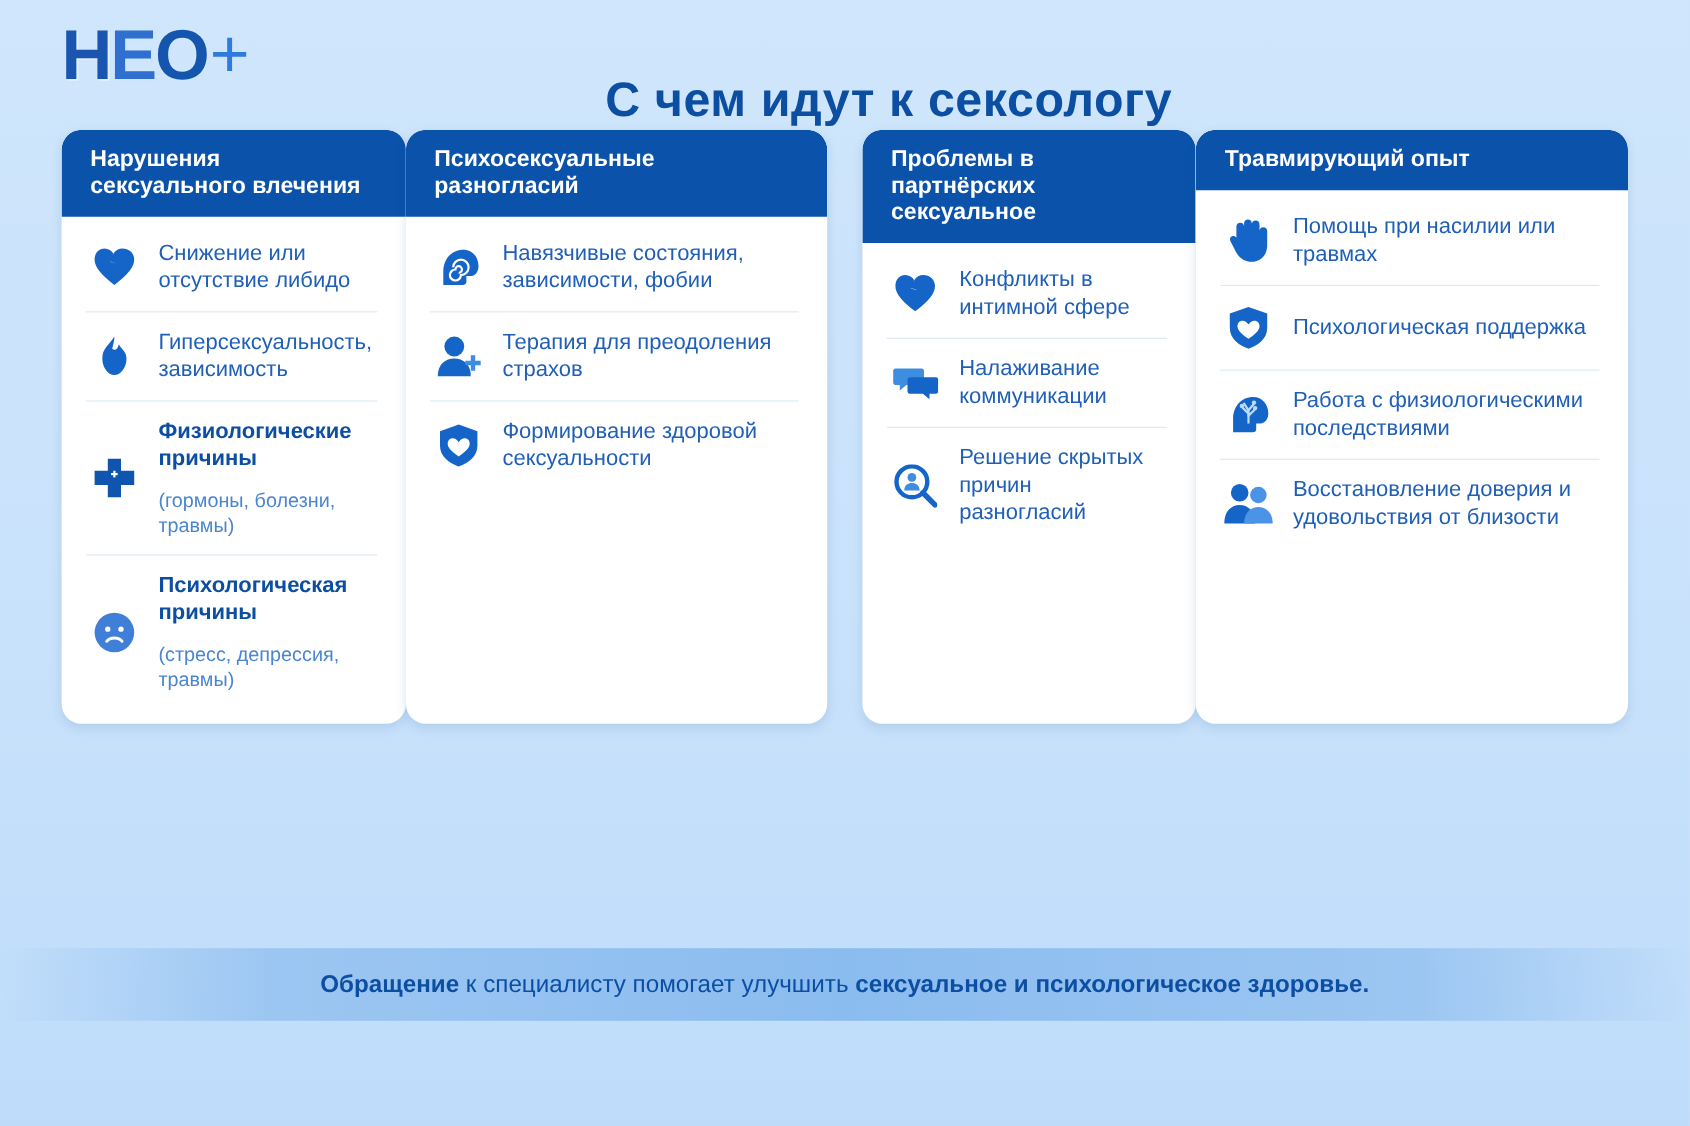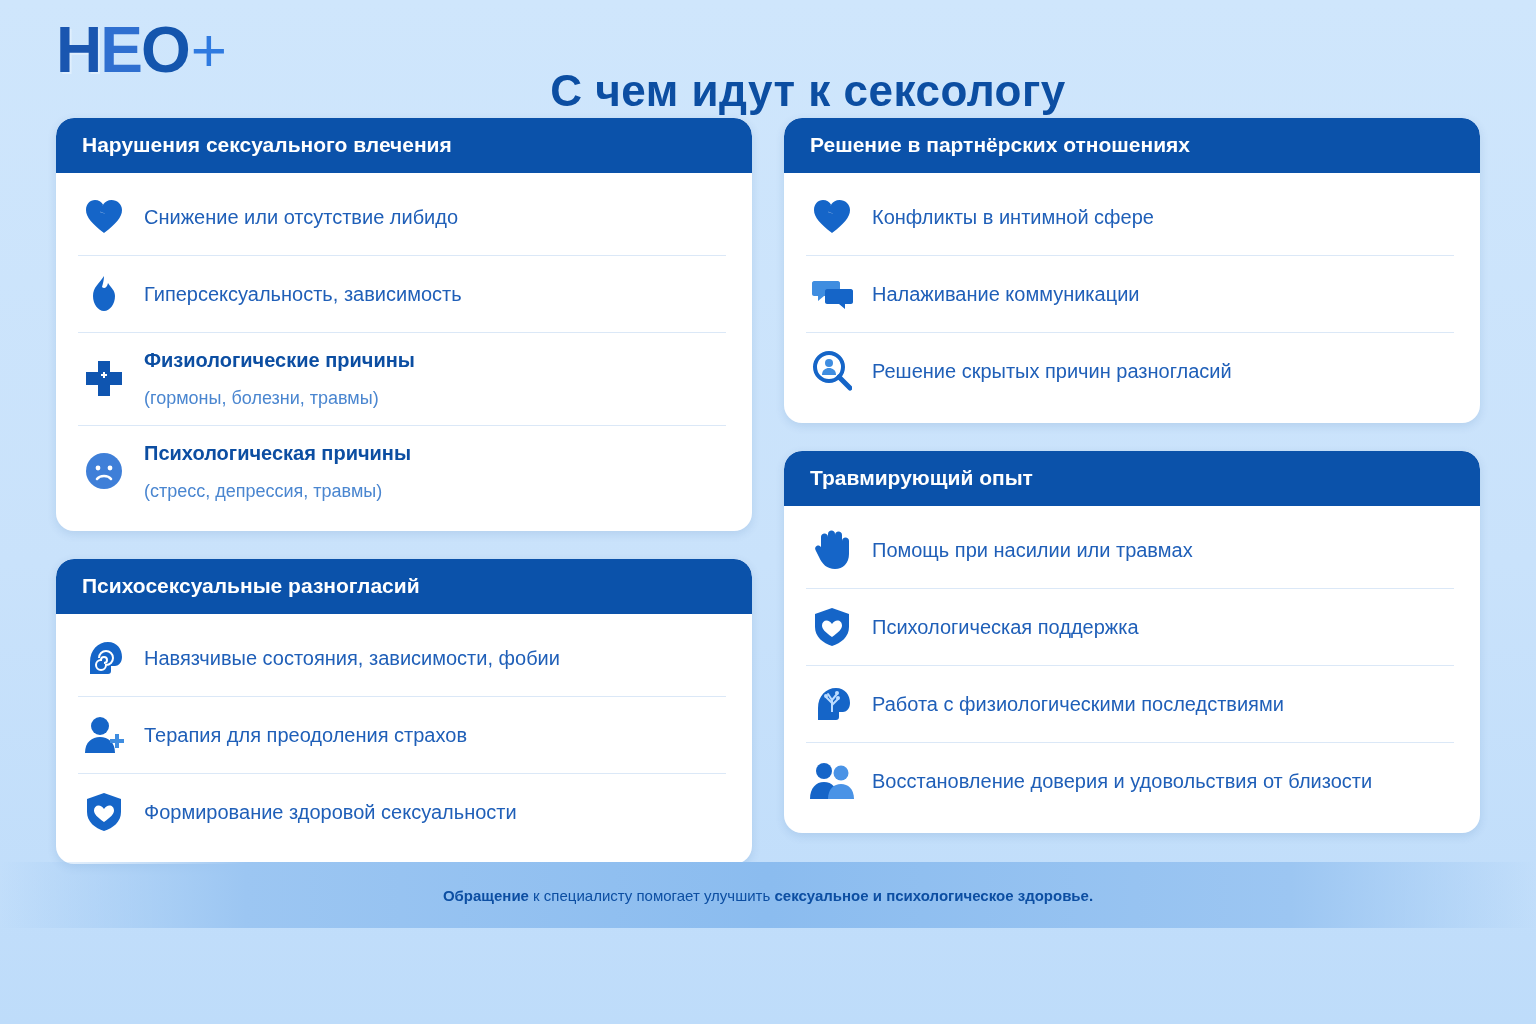--- a/index.html
+++ b/index.html
@@ -57,21 +57,21 @@
   
   .columns {
     position: absolute;
     top: 118px;
     left: 0;
     right: 0;
     display: flex;
     gap: 32px;
     padding: 0 56px;
   }
-  .col { width: 50%; display: flex; flex-direction: column; gap: 28px; }
+  .col { width: 50%; display: flex; flex-direction: row; }
 
   .card {
     background: #ffffff;
     border-radius: 18px;
     box-shadow: 0 3px 10px rgba(20,70,140,.12);
     overflow: hidden;
   }
   .card-head {
     background: #0b52aa;
     color: #ffffff;
@@ -111,21 +111,21 @@
     position: absolute;
     left: 0; right: 0;
     bottom: 96px;
     height: 66px;
     display: flex;
     align-items: center;
     justify-content: center;
     background: linear-gradient(90deg, rgba(190,220,250,0) 0%, #9cc6f2 16%, #8bbcef 50%, #9cc6f2 84%, rgba(190,220,250,0) 100%);
   }
   .footer-text {
-    font-size: 15px;
+    font-size: 22px;
     color: #0c4ea2;
     text-align: center;
   }
   .footer-text b { font-weight: bold; }
 </style>
 </head>
 <body>
 
 <div class="header">
   <div class="logo">
@@ -231,21 +231,21 @@
         </div>
 
       </div>
     </div>
 
   </div>
 
   <div class="col">
 
     <div class="card">
-      <div class="card-head">Решение в партнёрских отношениях</div>
+      <div class="card-head">Проблемы в партнёрских сексуальное</div>
       <div class="card-body">
 
         <div class="row">
           <span class="ico">
             <svg width="40" height="36" viewBox="0 0 40 36">
                 <path d="M20 34 C8 25 2 18 2 11 C2 5 6 1 11 1 C14.5 1 17.5 3 19 5.5 L16 13 L22 15 L18.5 22 L21 14.5 L15.5 12.5 L19.5 5 C21 2.8 24 1 27.5 1 C33 1 38 5 38 11 C38 18 32 25 20 34 Z" fill="#1565c8"></path>
               </svg>
           </span>
           <span class="txt">Конфликты в интимной сфере</span>
         </div>

